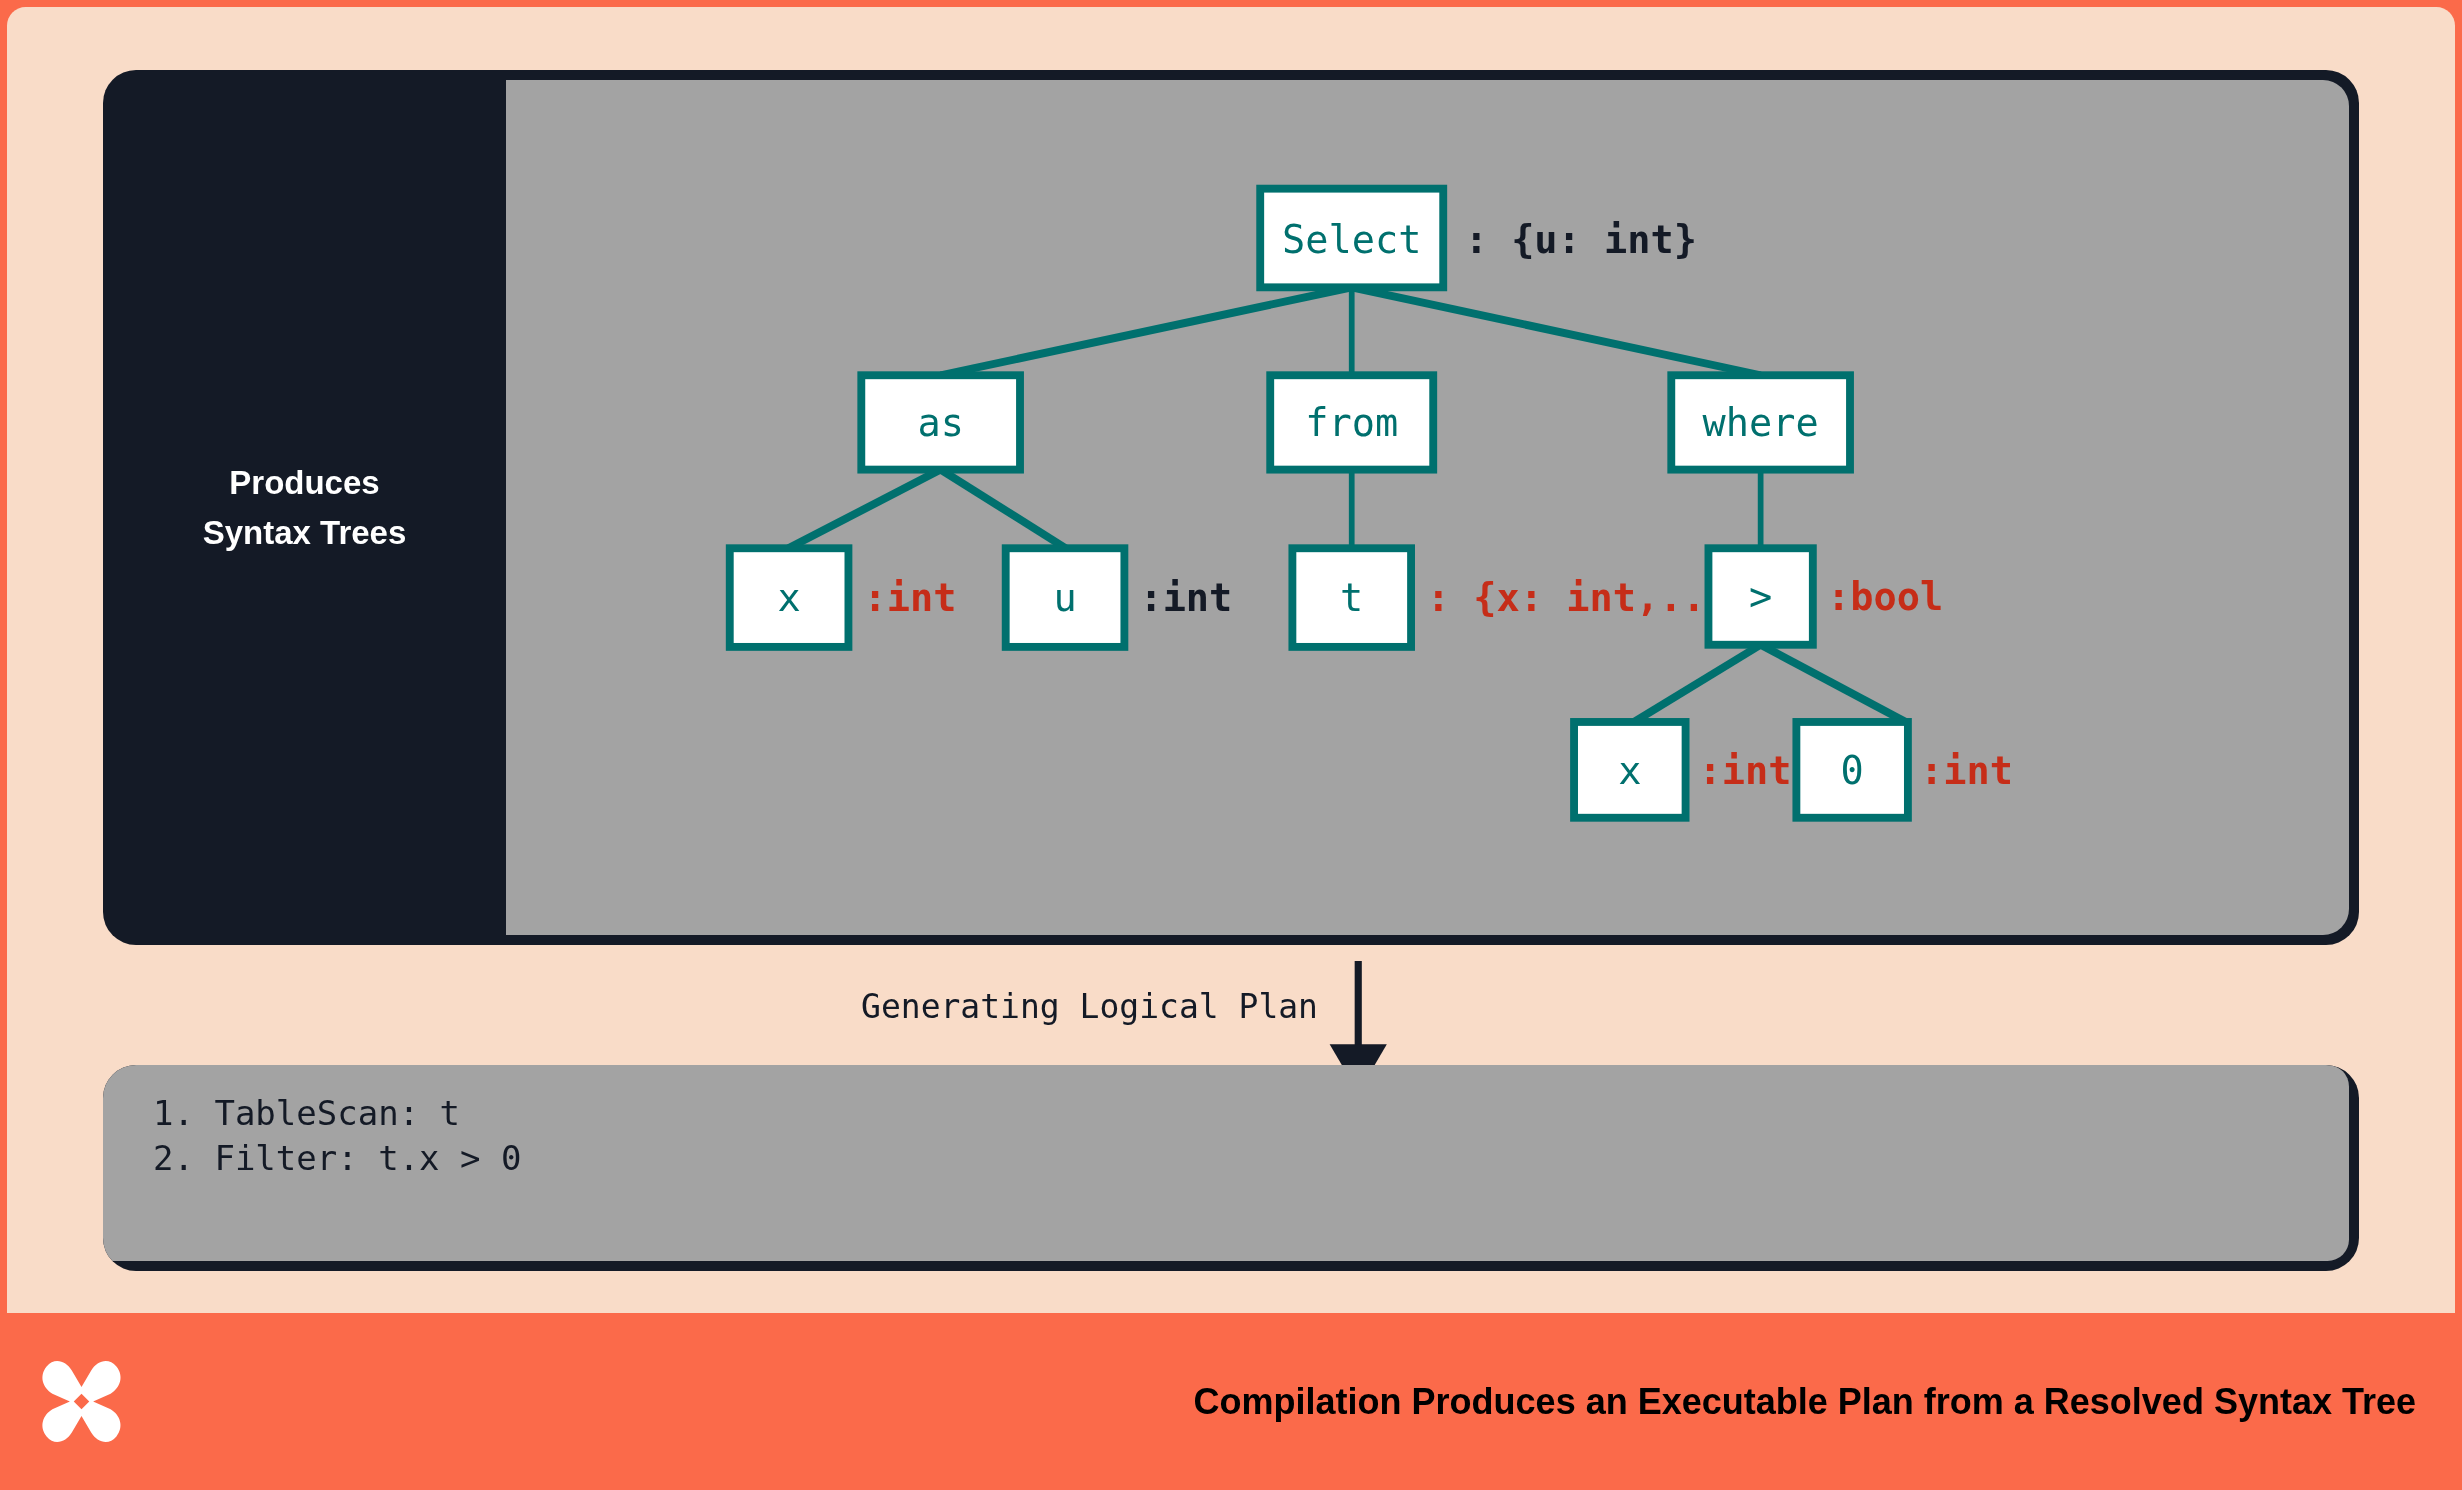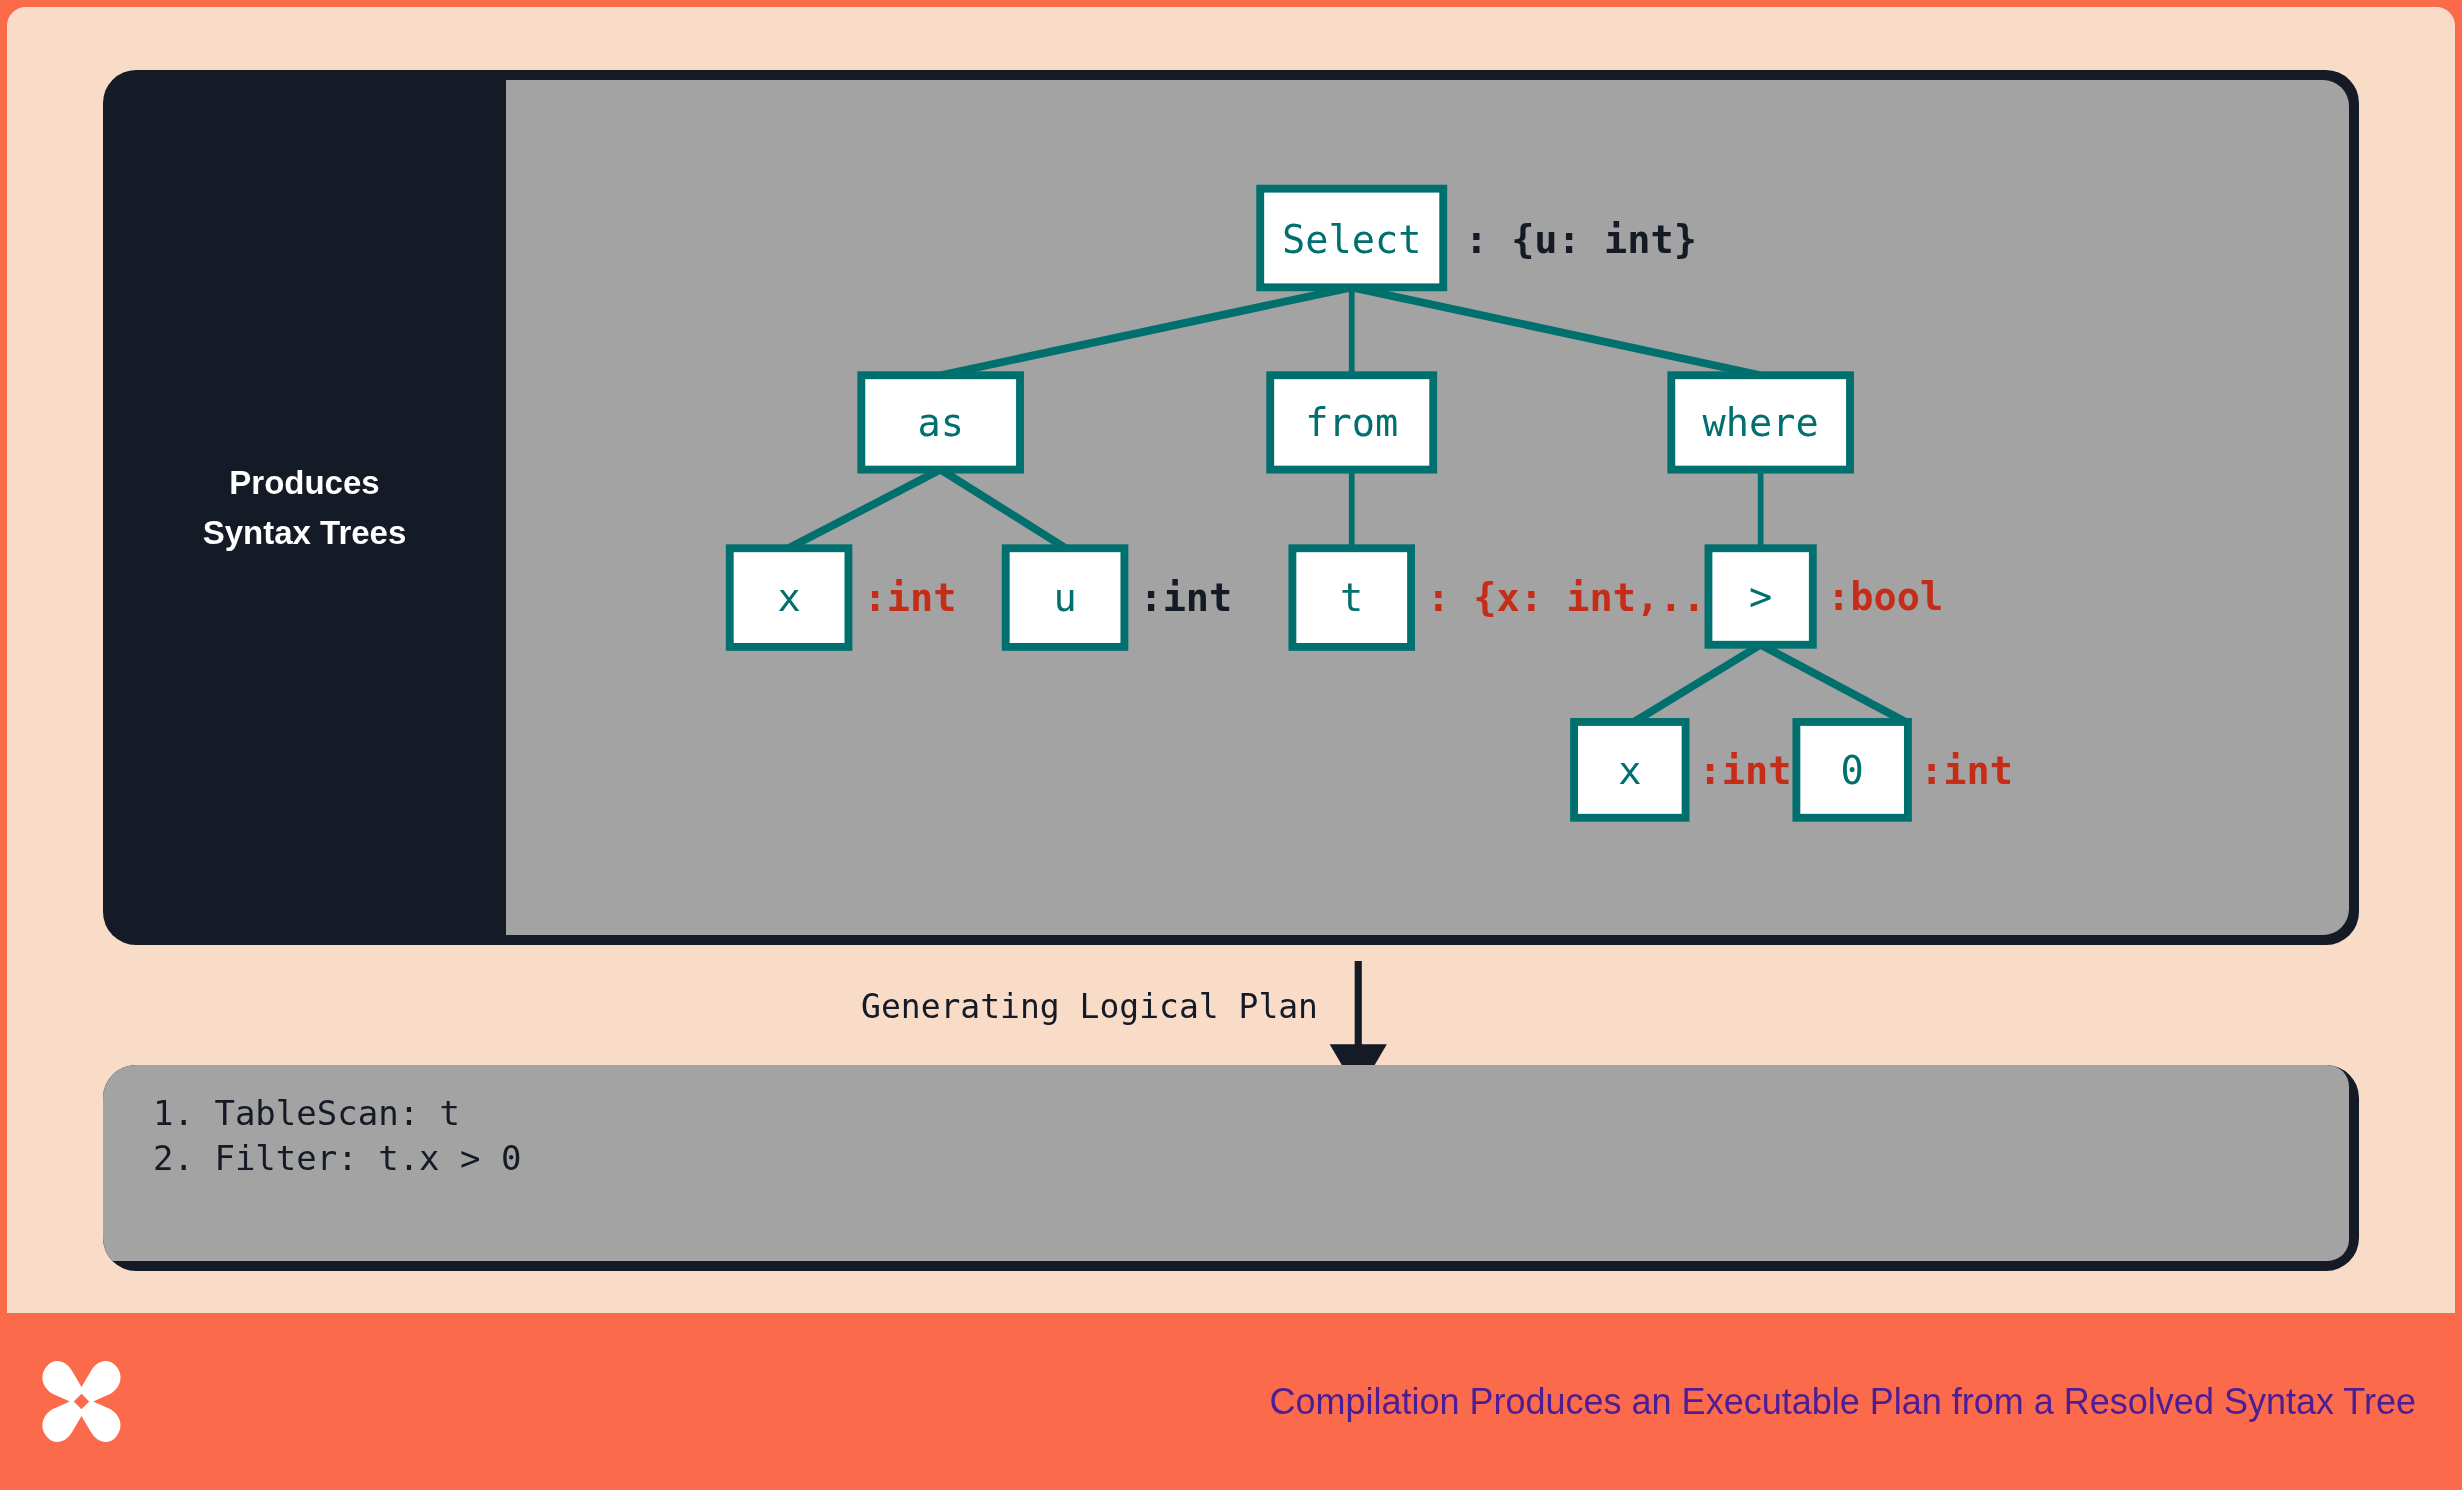--- a/index.html
+++ b/index.html
@@ -101,21 +101,21 @@
   .footer{
     position:absolute;left:0;top:1313px;width:2462px;height:177px;
     background:#fb6a4a;
     display:flex;align-items:center;
   }
   .logo{
     position:absolute;left:33px;top:40px;width:97px;height:97px;
   }
   .footer-caption{
     position:absolute;right:46px;top:50%;transform:translateY(-50%);
-    color:#4c1d95;font-size:36px;font-weight:normal;
+    color:#000000;font-size:36px;font-weight:bold;
     white-space:nowrap;
   }
 </style>
 </head>
 <body>
 
 <div class="stage">
   <div class="peach"></div>
 
   <div class="panel" id="panel-ast">

